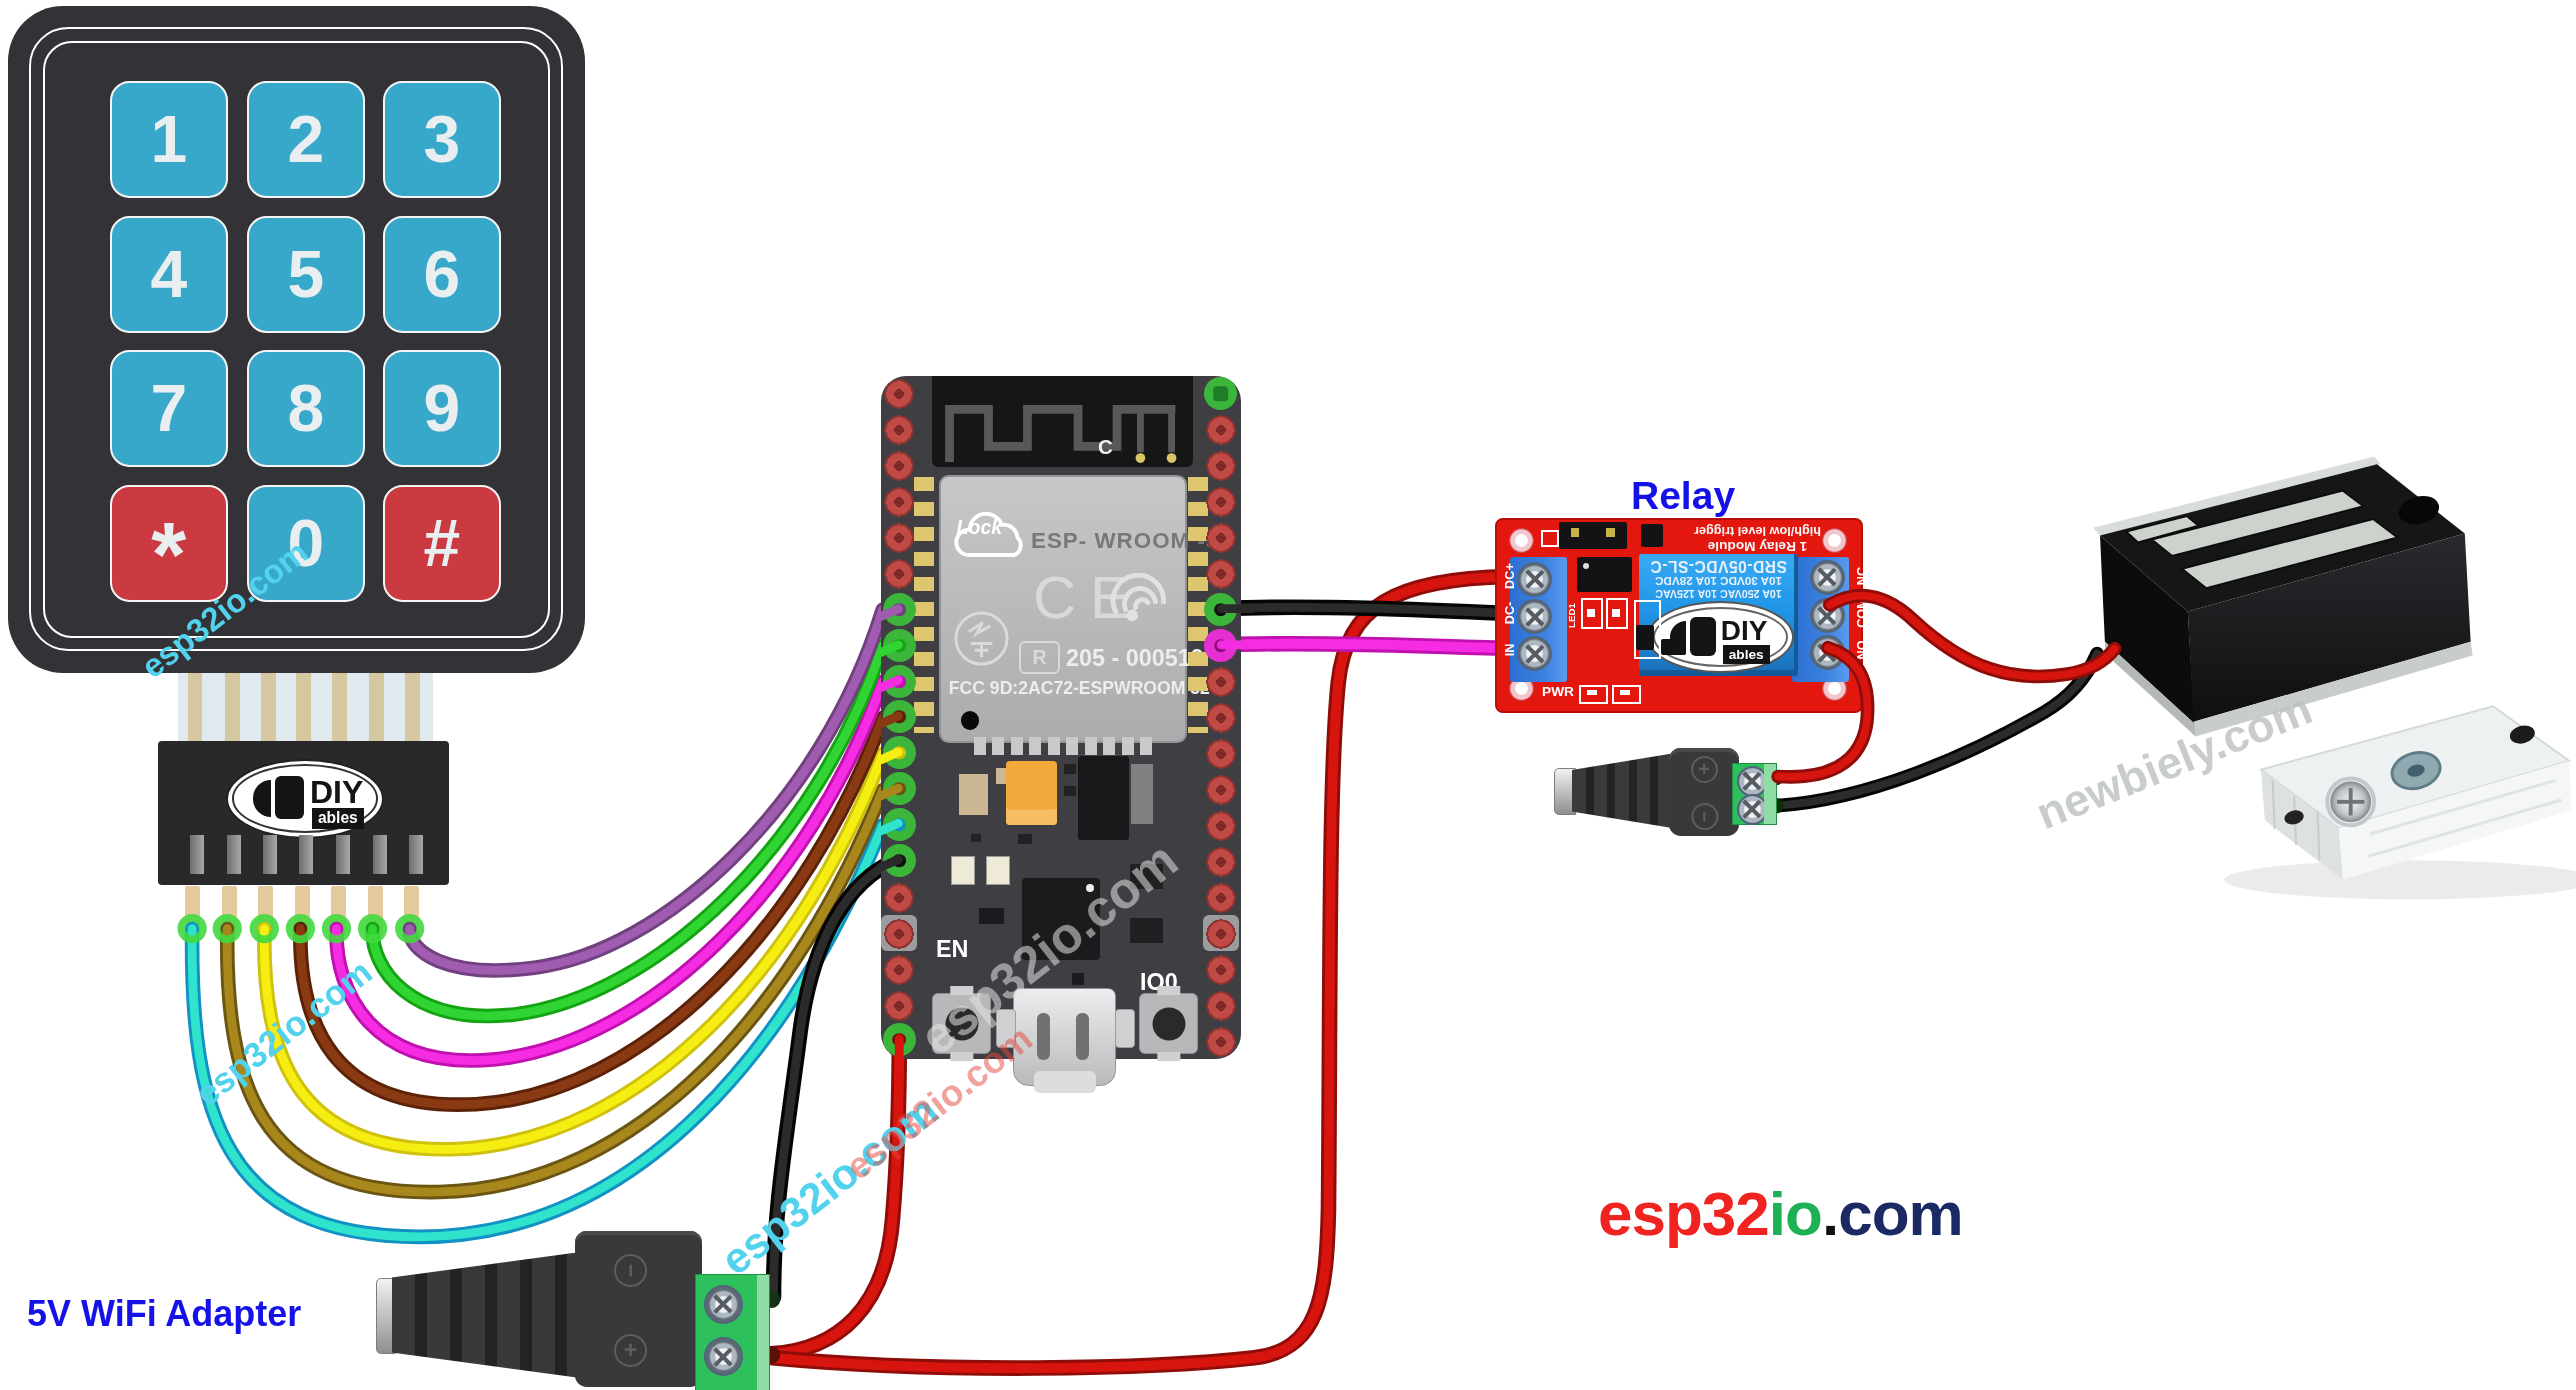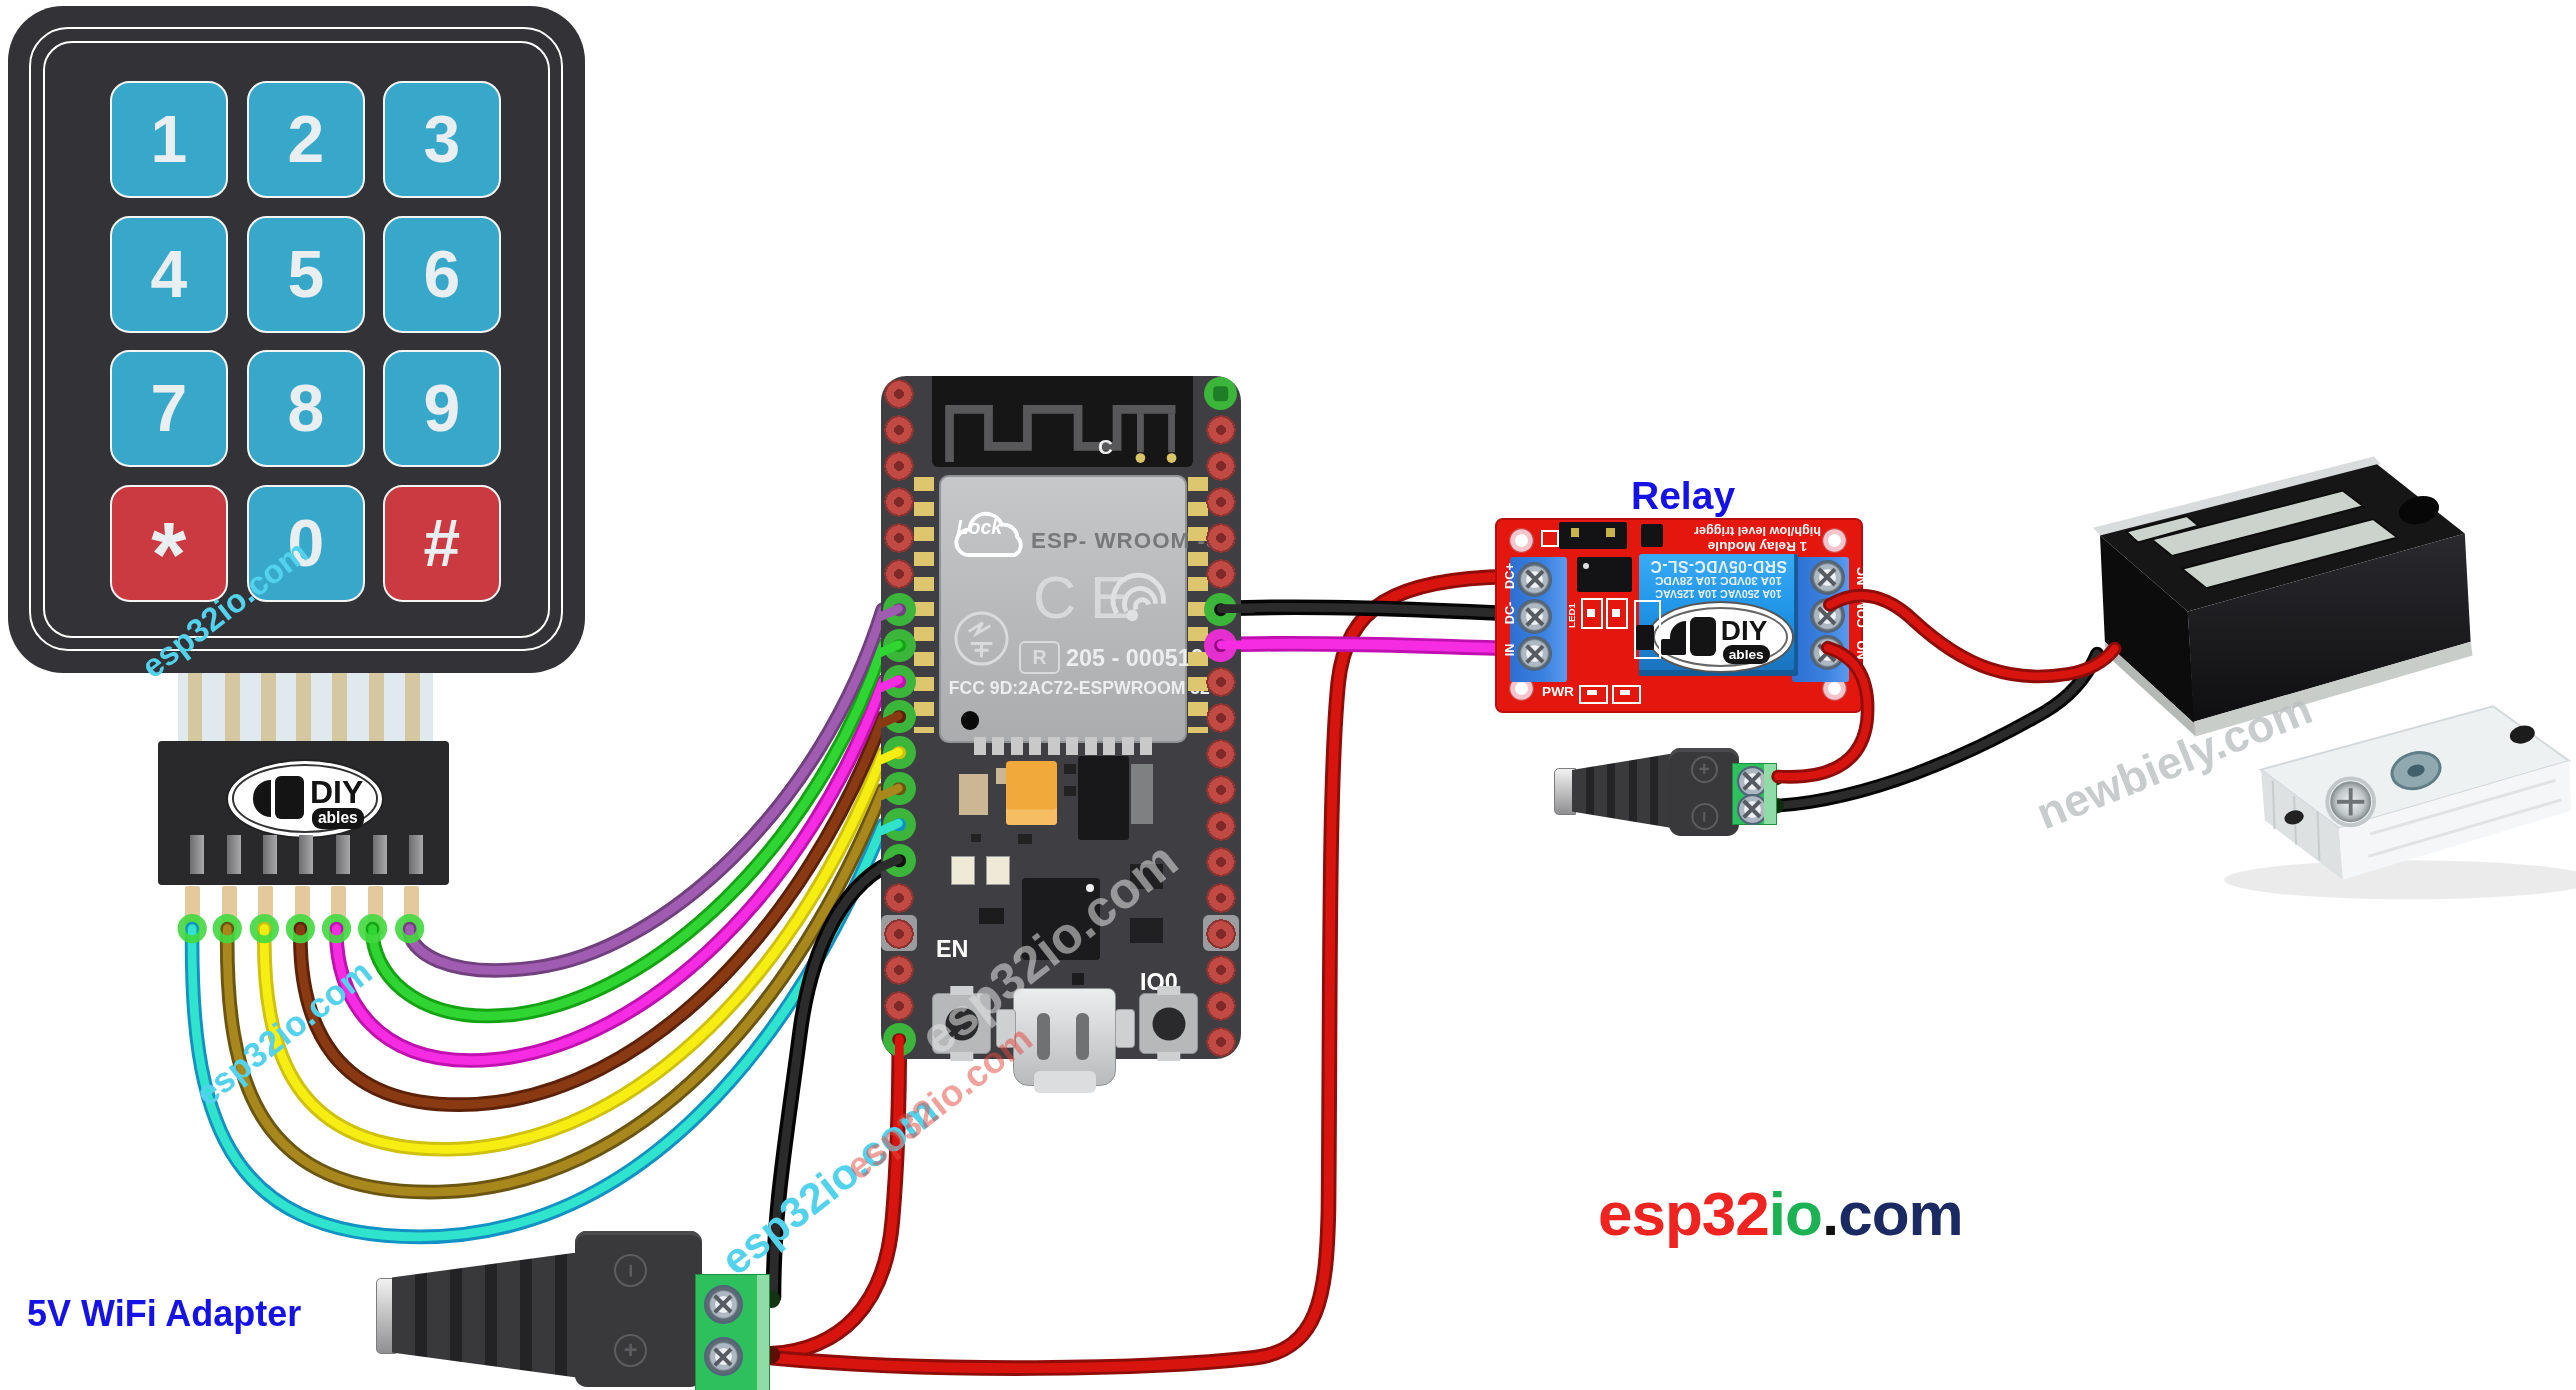--- a/index.html
+++ b/index.html
@@ -28,21 +28,21 @@
   .connector{left:158px;top:741px;width:291px;height:144px;background:var(--connector_black);border-radius:3.9px;}
   .slot{position:absolute;top:94px;width:13.7px;height:39px;background:linear-gradient(90deg,#6e6e70,#a8a8aa);}
   .cpin{position:absolute;width:14.6px;height:49px;top:886px;background:var(--pin_tan);border-radius:2px;z-index:1;}
 
   
   .diylogo{position:absolute;background:#fff;border:2px solid #222;border-radius:50%;}
   .diylogo .ring{position:absolute;inset:3.9px;border:2px solid #333;border-radius:50%;}
   .diylogo .fan{position:absolute;background:#141414;}
   .diylogo .blob{position:absolute;background:#141414;border-radius:5.9px;}
   .diylogo .diy{position:absolute;font-weight:bold;color:#141414;line-height:1;}
-  .diylogo .ables{position:absolute;background:#141414;color:#fff;font-weight:bold;line-height:1;padding:2.9px 5.9px;border-radius:9px;}
+  .diylogo .ables{position:absolute;background:#141414;color:#fff;font-weight:bold;line-height:1;padding:2.9px 5.9px;}
 
   
   .esp32{left:881px;top:376px;width:360px;height:683px;background:var(--board_dark);border-radius:25px;}
   .antenna{position:absolute;left:51px;top:0;width:261px;height:91px;background:var(--antenna_black);border-radius:0 0 5.9px 5.9px;}
   .clabel{position:absolute;left:166px;top:59px;color:#efefef;font-weight:bold;font-size:20.5px;}
   .shield{position:absolute;left:58px;top:99px;width:244px;height:264px;border-radius:9.8px;
           background:linear-gradient(180deg,var(--shield_gray_hi),var(--shield_gray_lo));border:2px solid #919395;}
   .modname{position:absolute;left:90px;top:51px;font-size:22.4px;font-weight:bold;color:#76787a;letter-spacing:1px;white-space:nowrap;}
   .wifi-text{position:absolute;left:15.6px;top:39px;color:#fff;font-weight:bold;font-style:italic;font-size:19.5px;}
   .ce{position:absolute;left:92px;top:86px;font-size:60px;color:#d8d9da;letter-spacing:13.7px;}

